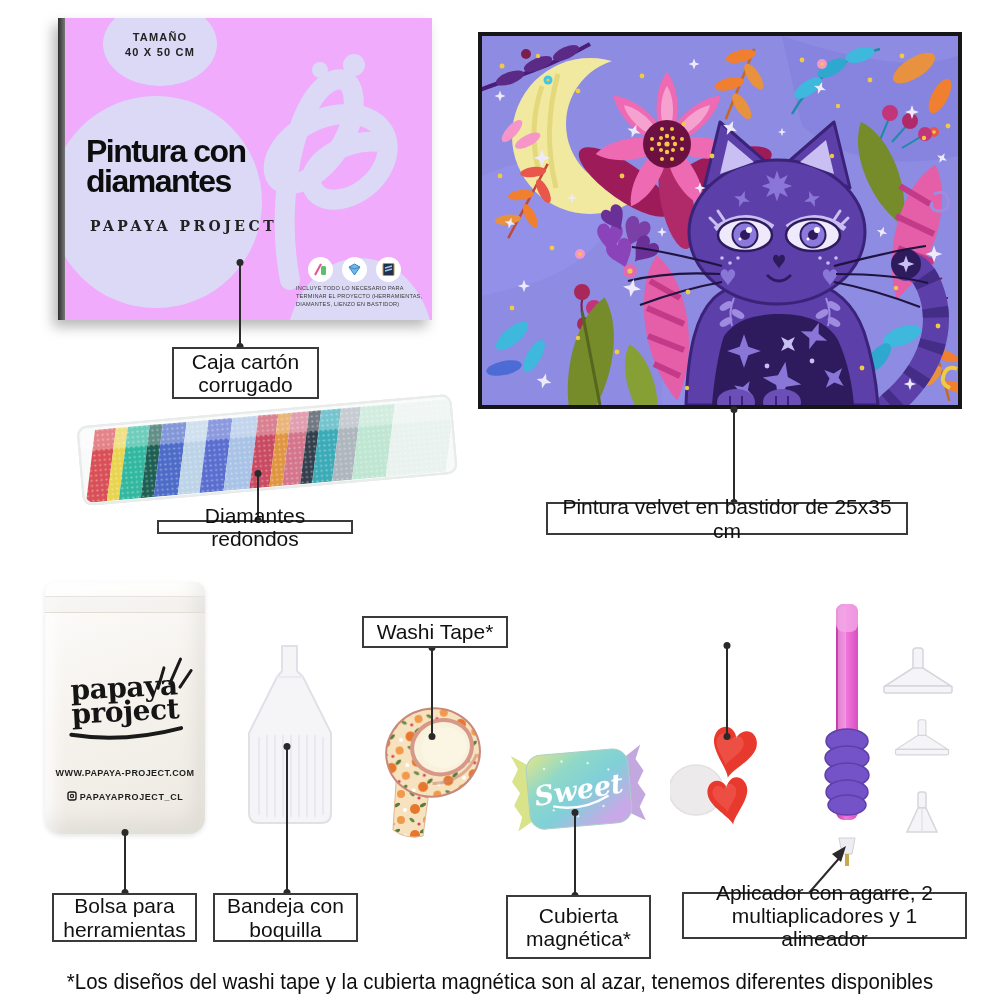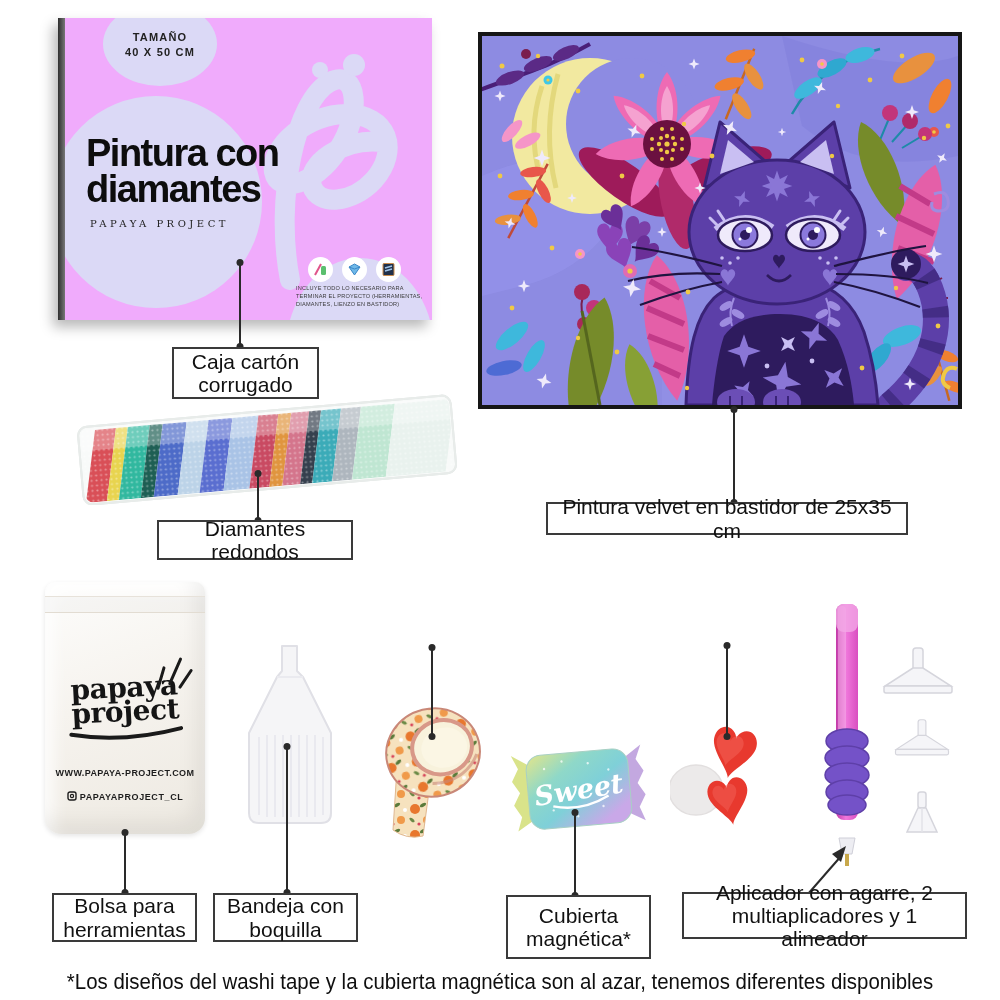--- a/index.html
+++ b/index.html
@@ -18,24 +18,24 @@
   
   .pbox{position:absolute;left:58px;top:18px;width:374px;height:302px;background:#f0abfc;
         overflow:hidden;box-shadow:-5px 7px 12px rgba(0,0,0,.28);}
   .pbox .spine{position:absolute;left:0;top:0;bottom:0;width:7px;
         background:linear-gradient(90deg,#2e2e2e,#777);}
   .pbox .badge{position:absolute;left:45px;top:-16px;width:114px;height:84px;border-radius:50%;
         background:#DBD9F6;text-align:center;box-sizing:border-box;padding-top:28px;}
   .pbox .badge div{font-weight:bold;font-size:11px;letter-spacing:1.2px;color:#222;line-height:1.35;}
   .pbox .bigcircle{position:absolute;left:-8px;top:78px;width:212px;height:212px;border-radius:50%;
         background:#DBD9F6;}
-  .pbox .title{position:absolute;left:28px;top:118px;font-weight:800;font-size:38px;line-height:.94;
+  .pbox .title{position:absolute;left:28px;top:118px;font-weight:800;font-size:32px;line-height:.94;
         letter-spacing:-1.5px;color:#0d0d0d;}
   .pbox .brand{position:absolute;left:32px;top:200px;font-family:"DejaVu Serif",serif;
-        font-size:10px;font-weight:400;letter-spacing:3.5px;color:#222;}
+        font-size:14px;font-weight:700;letter-spacing:3.5px;color:#222;}
   .pbox .semicircle{position:absolute;left:228px;top:240px;width:148px;height:184px;
         border-radius:50%;background:#DBD9F6;}
   .pbox .bicon{position:absolute;top:239px;width:25px;height:25px;border-radius:50%;background:#fff;
         display:flex;align-items:center;justify-content:center;}
   .pbox .fineprint{position:absolute;left:238px;top:266px;width:128px;font-size:5.6px;
         line-height:1.45;letter-spacing:.2px;color:#3a3a3a;text-transform:uppercase;}
 
   
   .canvasart{position:absolute;left:478px;top:32px;width:484px;height:377px;box-sizing:border-box;
         border:4px solid #161616;background:#8D8BE2;}
@@ -614,22 +614,23 @@
   <div class="cline" style="left:286px;top:746px;height:147px"></div>
   <div class="cline" style="left:431px;top:647px;height:90px"></div>
   <div class="cline" style="left:574px;top:812px;height:84px"></div>
   <div class="cline" style="left:726px;top:645px;height:92px"></div>
   <svg width="56" height="56" style="position:absolute;left:798px;top:842px">
     <line x1="10" y1="52" x2="44" y2="13" stroke="#2a2a2a" stroke-width="2"></line>
     <polygon points="48,4 34,12 43,20" fill="#2a2a2a"></polygon>
   </svg>
 
   <div class="lbl" style="left:172px;top:347px;width:147px;height:52px">Caja cartón corrugado</div>
-  <div class="lbl" style="left:157px;top:520px;width:196px;height:40px">Diamantes redondos</div>
+  <div class="lbl" style="left:157px;top:520px;width:196px;height:14px">Diamantes redondos</div>
   <div class="lbl" style="left:546px;top:502px;width:362px;height:33px">Pintura velvet en bastidor de 25x35 cm</div>
   <div class="lbl" style="left:52px;top:893px;width:145px;height:49px">Bolsa para herramientas</div>
   <div class="lbl" style="left:213px;top:893px;width:145px;height:49px">Bandeja con boquilla</div>
+  <div class="lbl" style="left:362px;top:616px;width:146px;height:32px">Washi Tape*</div>
   <div class="lbl" style="left:506px;top:895px;width:145px;height:64px">Cubierta magnética*</div>
   <div class="lbl" style="left:682px;top:892px;width:285px;height:47px">Aplicador con agarre, 2 multiaplicadores y 1 alineador</div>
 
   <div class="footnote">*Los diseños del washi tape y la cubierta magnética son al azar, tenemos diferentes disponibles</div>
 
 </div>
 
 </body></html>

